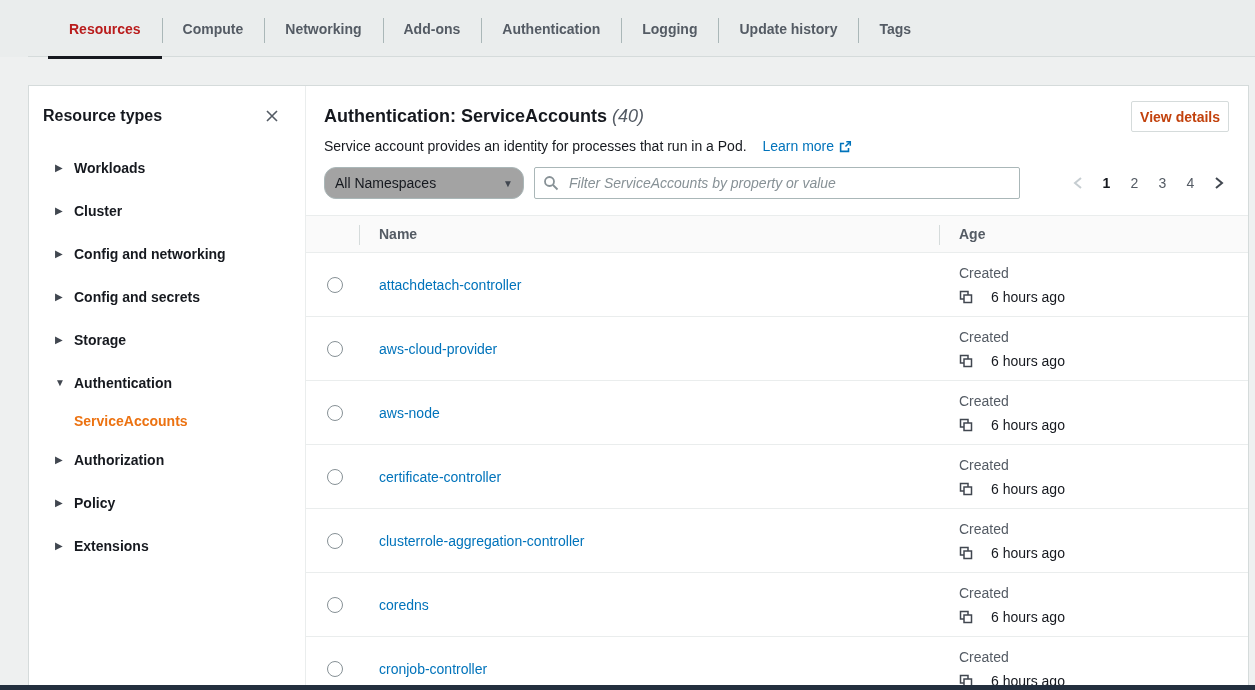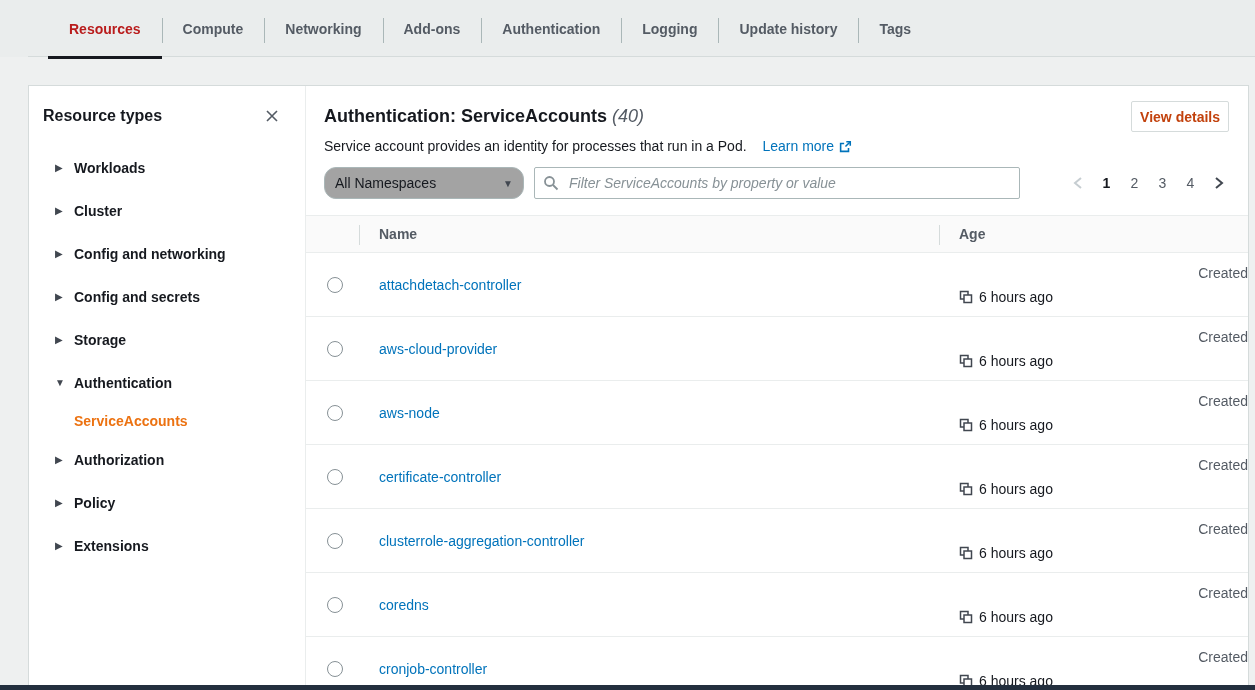--- a/index.html
+++ b/index.html
@@ -154,24 +154,24 @@
     display: flex; height: 64px; align-items: center;
     border-bottom: 1px solid #eaeded; background: #fff;
   }
   .cell-sel { flex: 0 0 53px; display: flex; justify-content: flex-end; padding-right: 16px; }
   .radio {
     width: 16px; height: 16px; border-radius: 50%;
     border: 1px solid #879196; background: #fff; cursor: pointer;
   }
   .cell-name { flex: 0 0 580px; padding-left: 20px; }
   .name-link { font-size: 14px; color: #0073bb; text-decoration: none; cursor: pointer; }
-  .cell-age { flex: 1 1 auto; padding-left: 20px; text-align: right; }
+  .cell-age { flex: 1 1 auto; padding-left: 20px; }
   .age-label { font-size: 14px; color: #545b64; line-height: 20px; }
   .age-value {
-    display: flex; align-items: center; gap: 6px;
+    display: flex; align-items: center; gap: 18px;
     font-size: 14px; color: #16191f; line-height: 20px; margin-top: 4px;
   }
 
   
   .bottom-bar {
     position: absolute; left: 0; bottom: 0; width: 100%; height: 5px;
     background: #232f3e; z-index: 10;
   }
 </style>
 </head>

